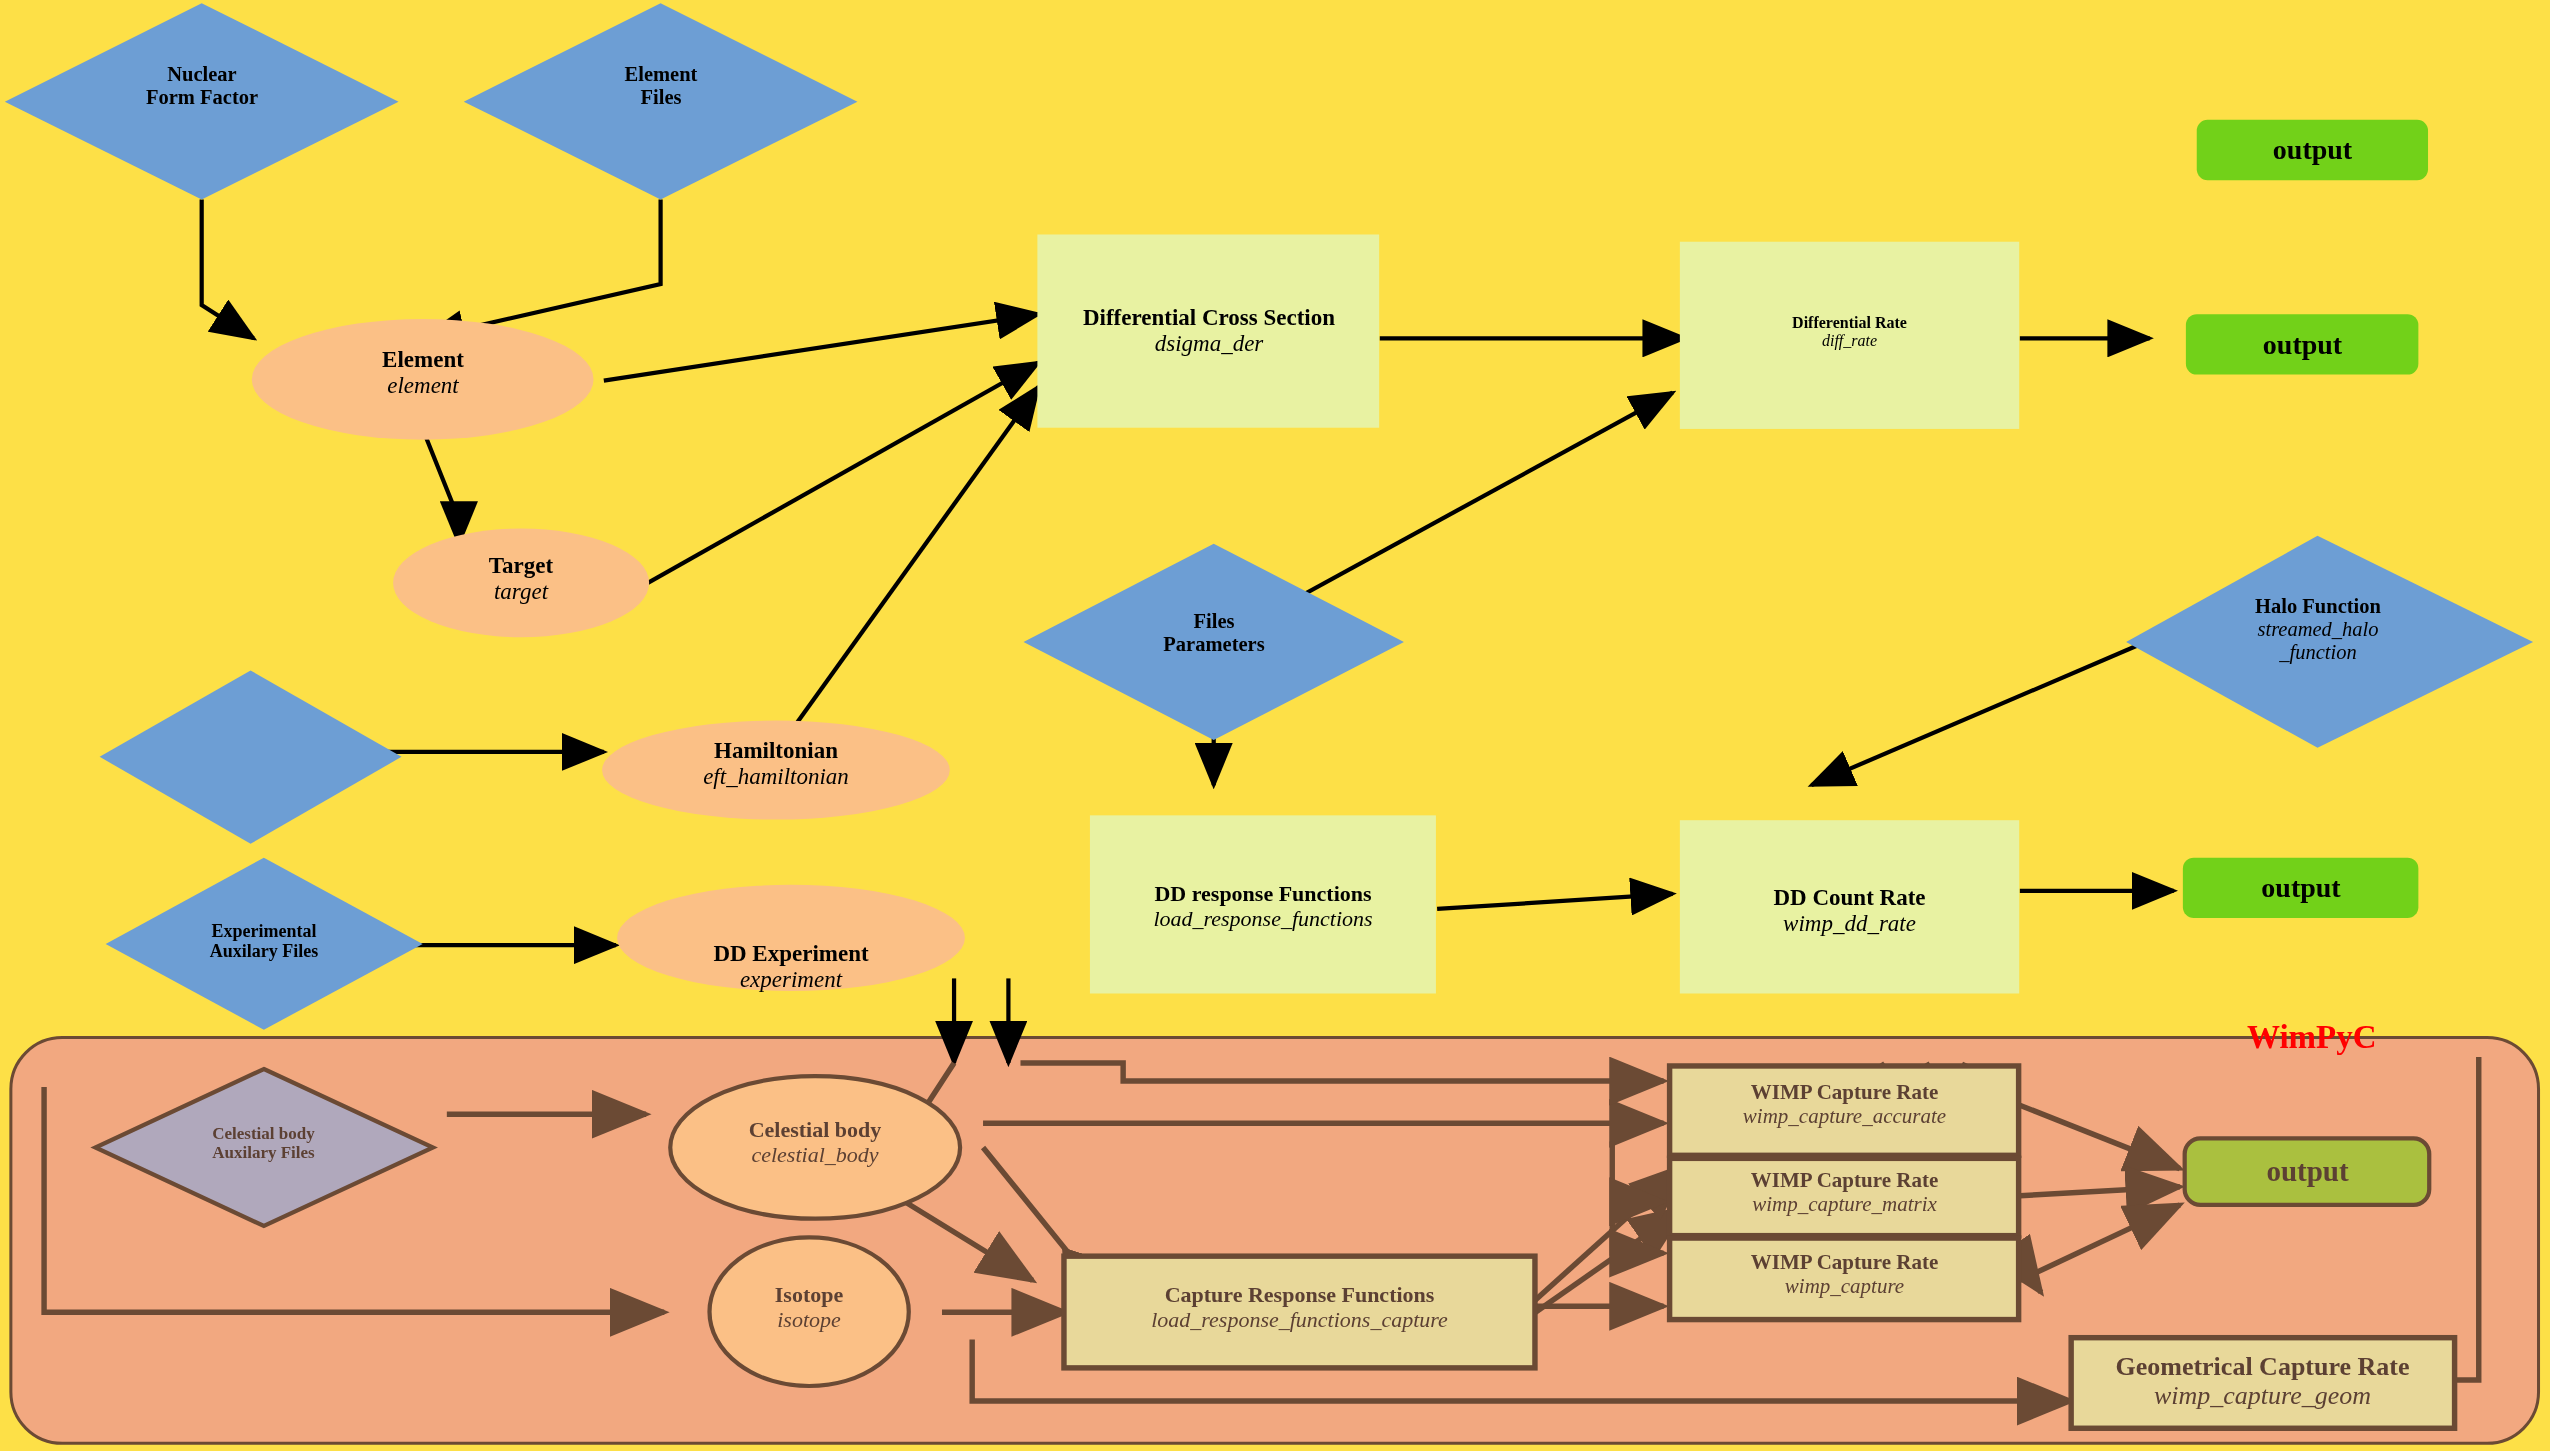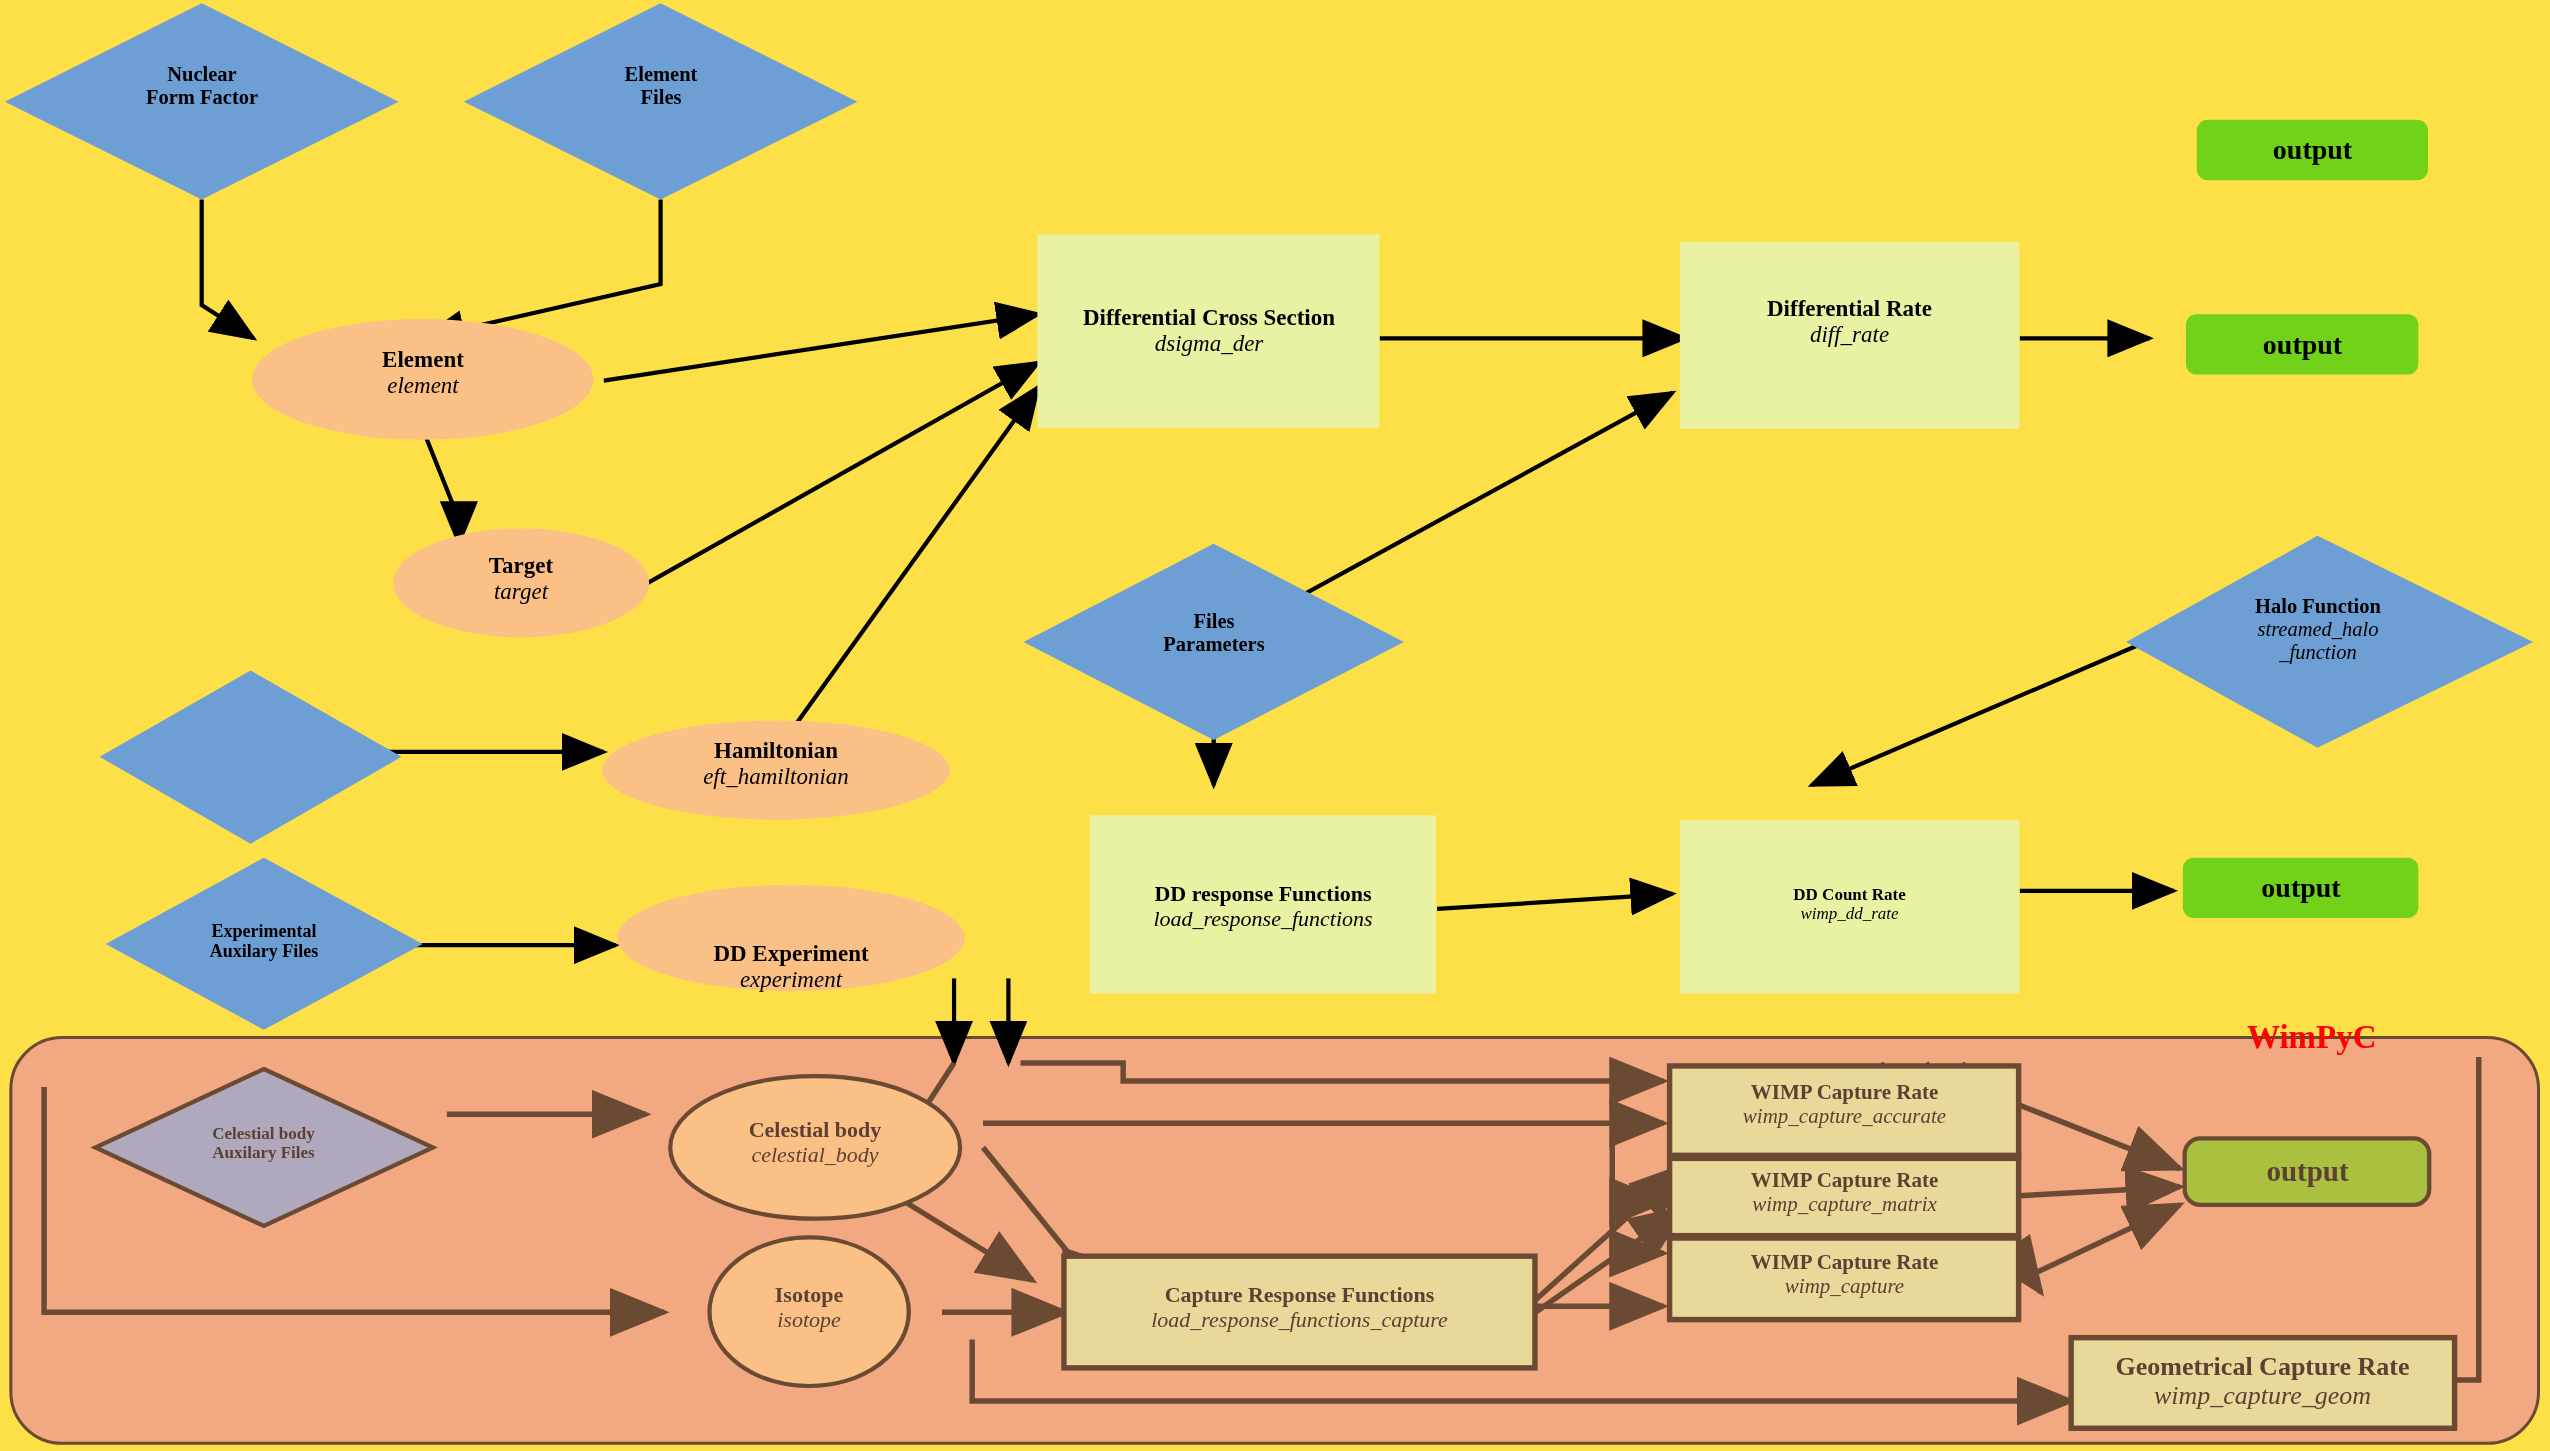--- a/index.html
+++ b/index.html
@@ -131,21 +131,21 @@
 
 <div class="lbl" style="left:2197px;top:134px;width:231px;font-size:28px;">
   <span class="b">output</span>
 </div>
 
 <div class="lbl" style="left:1038px;top:305px;width:342px;font-size:23px;">
   <span class="b">Differential Cross Section</span>
   <span class="i">dsigma_der</span>
 </div>
 
-<div class="lbl" style="left:1680px;top:296px;width:339px;font-size:23px;">
+<div class="lbl" style="left:1680px;top:314px;width:339px;font-size:16px;">
   <span class="b">Differential Rate</span>
   <span class="i">diff_rate</span>
 </div>
 
 <div class="lbl" style="left:2186px;top:329px;width:233px;font-size:28px;">
   <span class="b">output</span>
 </div>
 
 <div class="lbl" style="left:290px;top:347px;width:266px;font-size:23px;">
   <span class="b">Element</span>
@@ -182,21 +182,21 @@
 <div class="lbl" style="left:658px;top:906px;width:266px;font-size:23px;margin-top:35px;">
   <span class="b">DD Experiment</span>
   <span class="i">experiment</span>
 </div>
 
 <div class="lbl" style="left:1081px;top:882px;width:364px;font-size:22px;">
   <span class="b">DD response Functions</span>
   <span class="i">load_response_functions</span>
 </div>
 
-<div class="lbl" style="left:1680px;top:885px;width:339px;font-size:17px;">
+<div class="lbl" style="left:1680px;top:885px;width:339px;font-size:23px;">
   <span class="b">DD Count Rate</span>
   <span class="i">wimp_dd_rate</span>
 </div>
 
 <div class="lbl" style="left:2183px;top:872px;width:236px;font-size:28px;">
   <span class="b">output</span>
 </div>
 
 <div class="lbl" style="left:2247px;top:1002px;width:242px;font-size:33px;color:#ff0000;text-align:left;margin-top:17px;">
   <span class="b">WimPyC</span>

